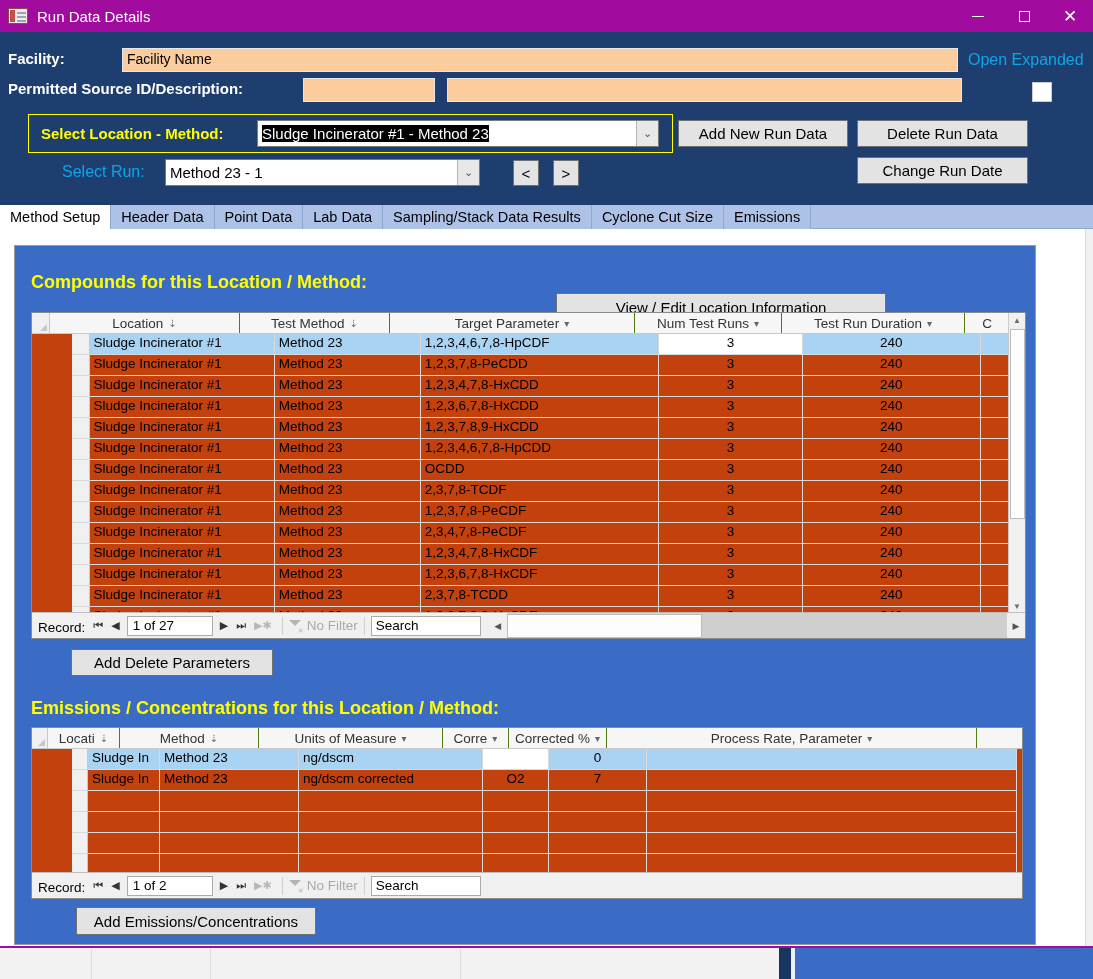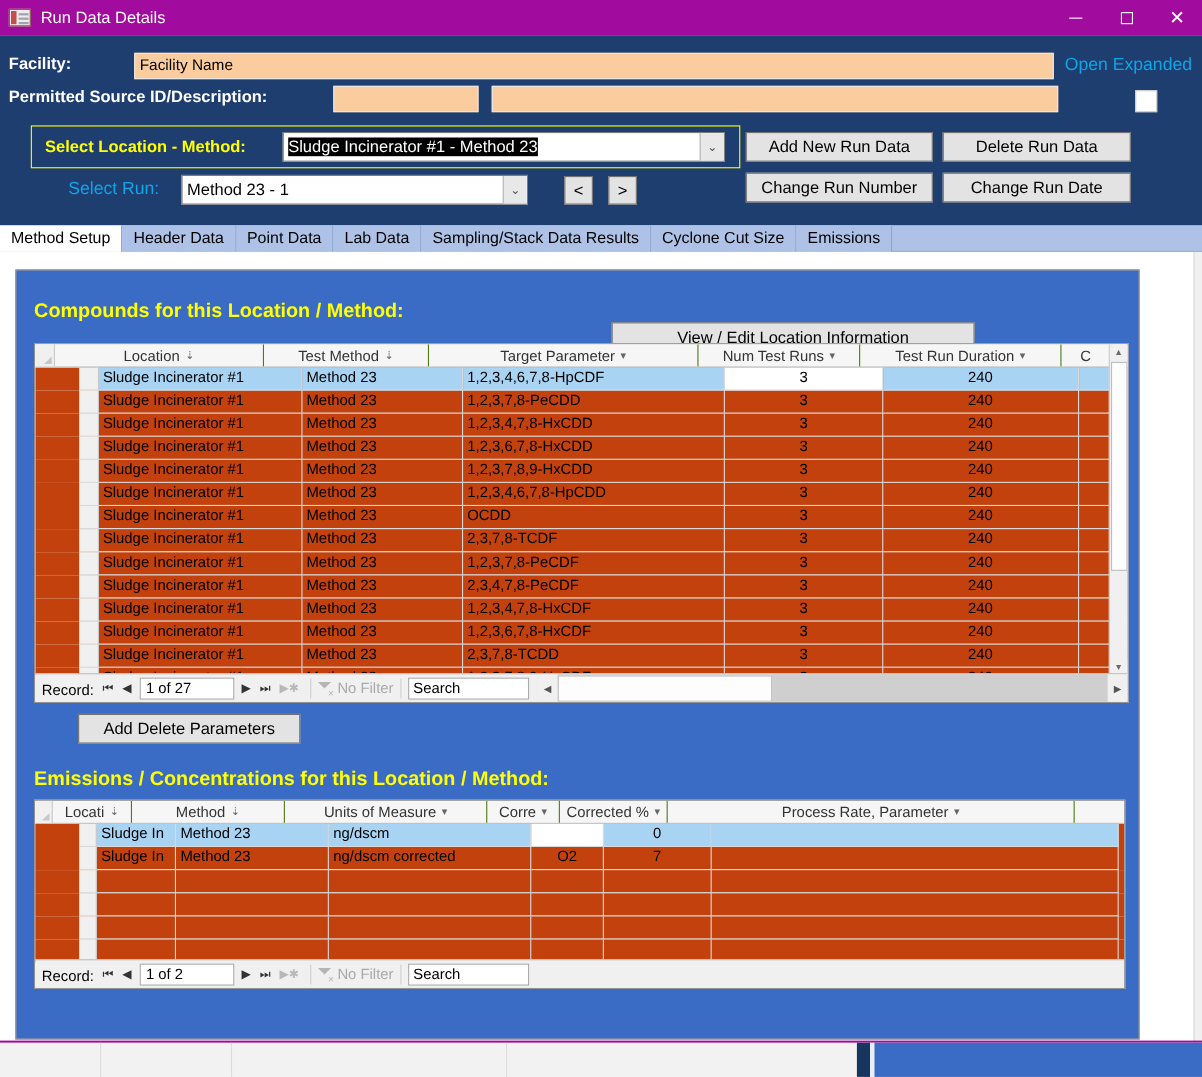--- a/index.html
+++ b/index.html
@@ -127,21 +127,20 @@
     <div class="btn" style="left:678px; top:88px; width:170px; height:27px;">Add New Run Data</div>
     <div class="btn" style="left:857px; top:88px; width:171px; height:27px;">Delete Run Data</div>
 
     <span class="lbl-plain" style="left:62px; top:131px;">Select Run:</span>
     <div class="combo" style="left:165px; top:127px; width:315px; height:27px;">
       <span class="txt">Method 23 - 1</span>
       <span class="arrow-btn">⌄</span>
     </div>
     <div class="btn" style="left:513px; top:128px; width:26px; height:26px;">&lt;</div>
     <div class="btn" style="left:553px; top:128px; width:26px; height:26px;">&gt;</div>
-    <div class="btn" style="left:678px; top:125px; width:170px; height:27px;">Change Run Number</div>
     <div class="btn" style="left:857px; top:125px; width:171px; height:27px;">Change Run Date</div>
   </div>
 
   <div class="tabstrip" id="tabstrip">
       <div class="tab active">Method Setup</div>
       <div class="tab">Header Data</div>
       <div class="tab">Point Data</div>
       <div class="tab">Lab Data</div>
       <div class="tab">Sampling/Stack Data Results</div>
       <div class="tab">Cyclone Cut Size</div>
@@ -437,20 +436,21 @@
           <span class="nav-sep"></span>
           <span class="nofilter">
               <span class="funnel"></span>
               <span>No Filter</span>
             </span>
           <span class="nav-sep"></span>
           <span class="searchbox">Search</span>
         </div>
       </div>
 
+      <div class="btn" style="left:61px; top:661px; width:240px; height:28px;">Add Emissions/Concentrations</div>
     </div>
   </div>
 
   <div class="right-scrollstrip"></div>
 
   <div class="bottom-border"></div>
   <div class="bottom-strip">
     <span class="vline" style="left:91px;"></span>
     <span class="vline" style="left:210px;"></span>
     <span class="vline" style="left:460px;"></span>

